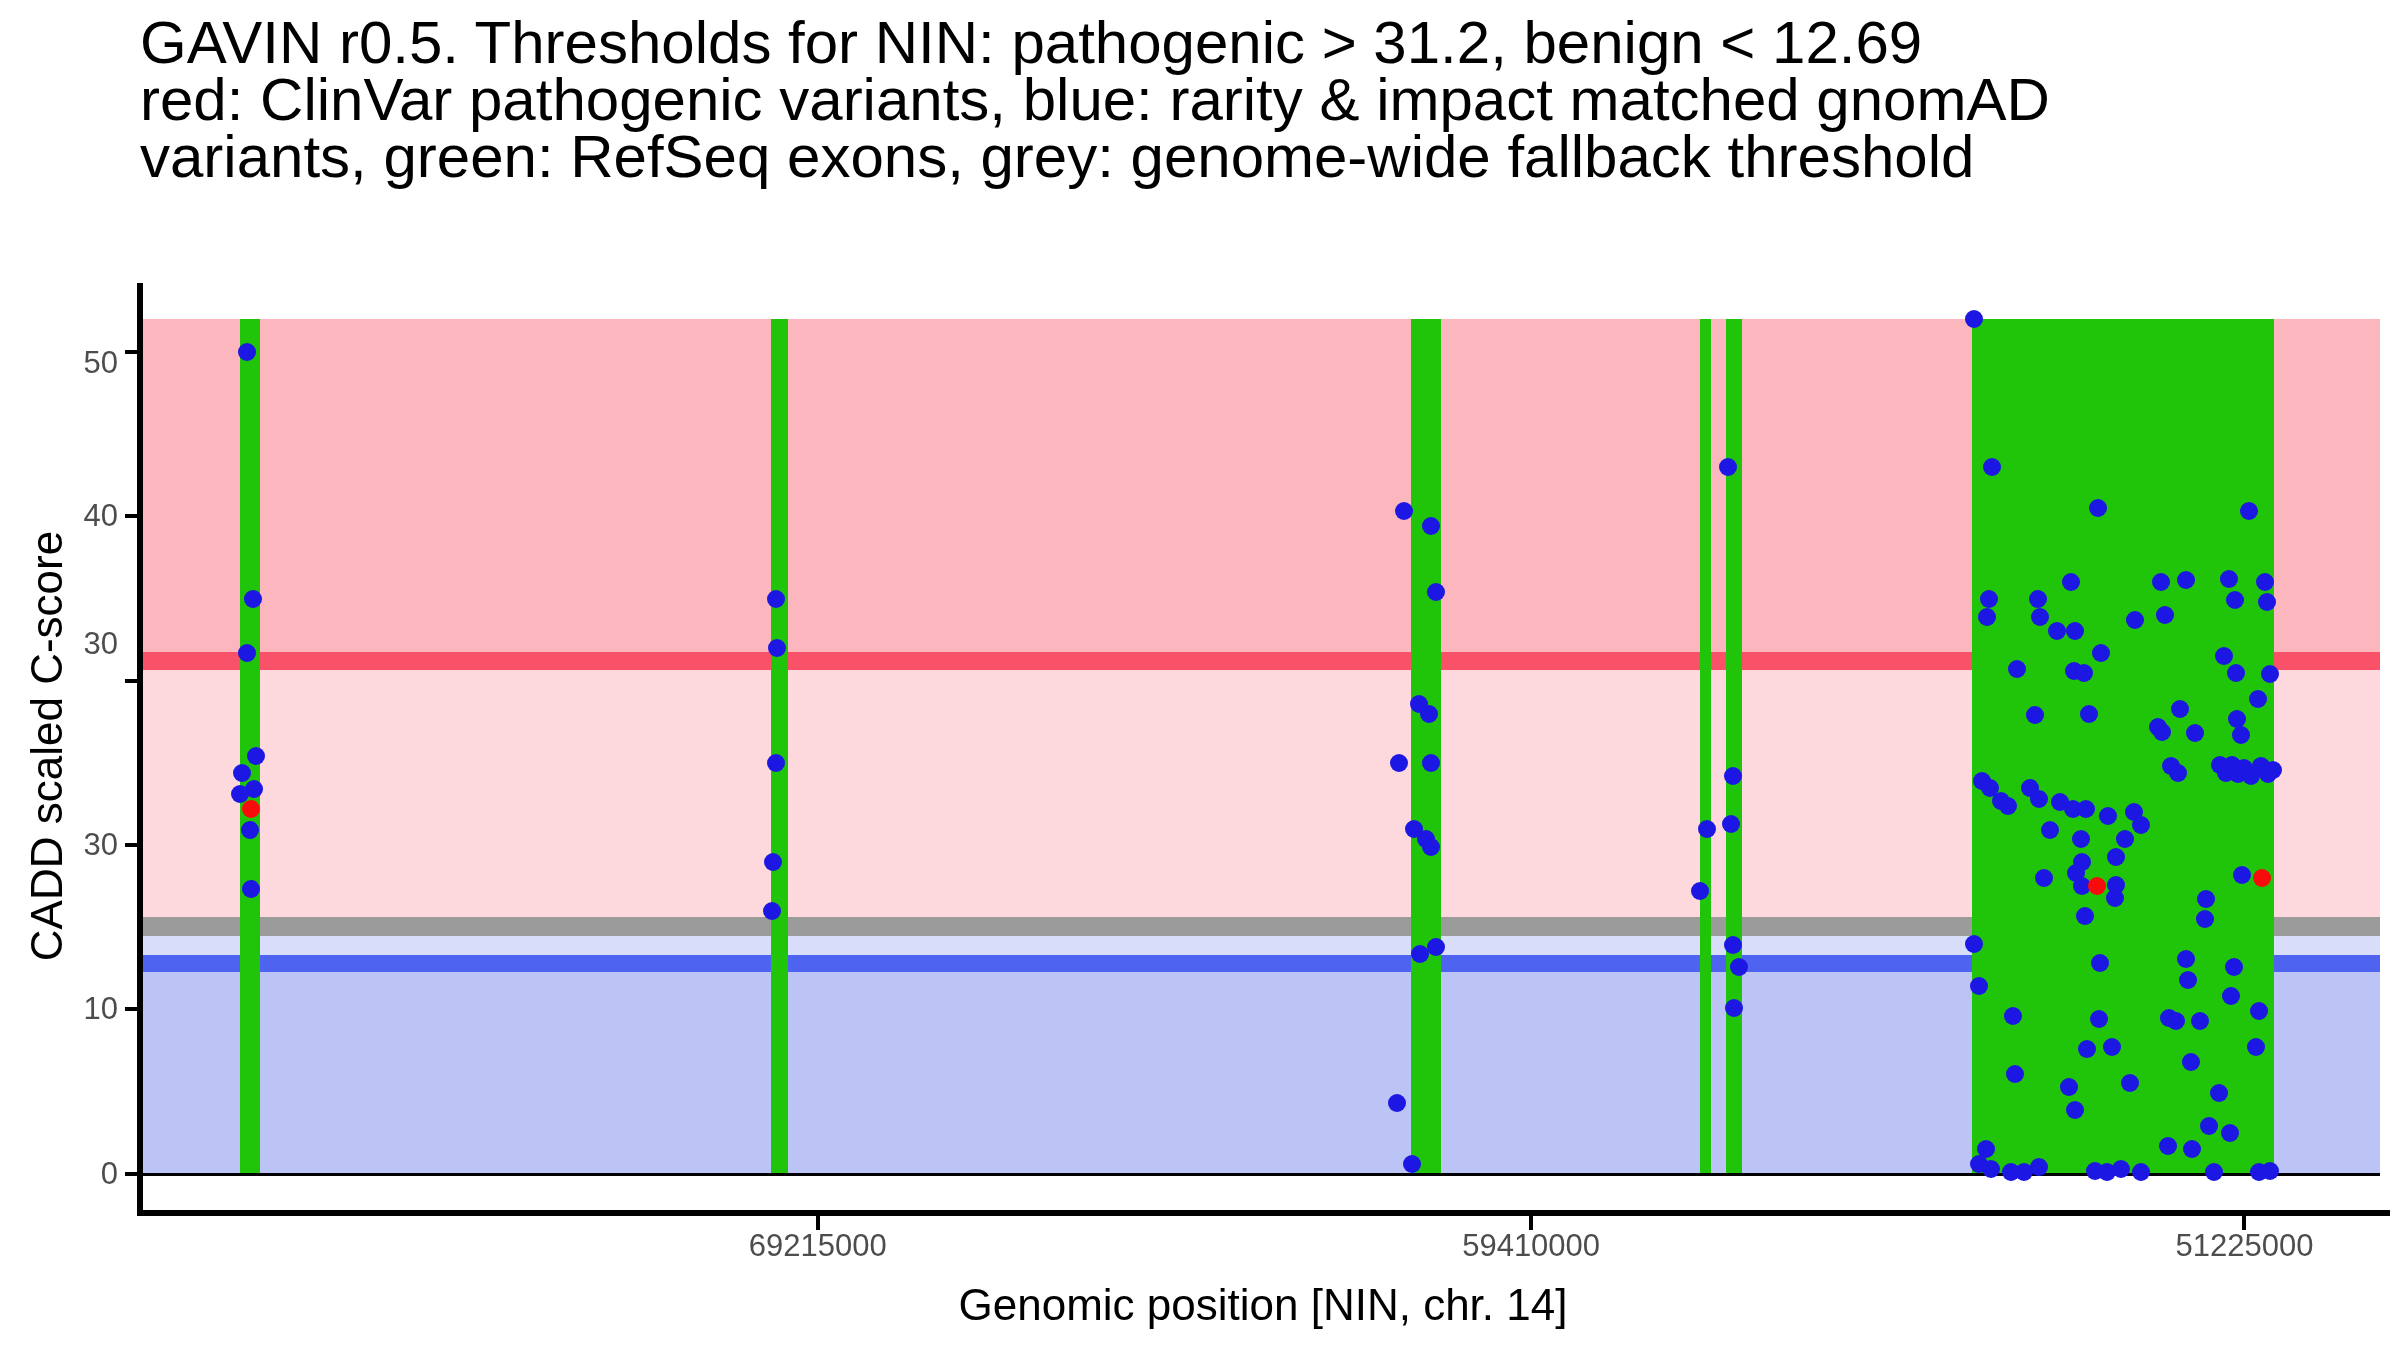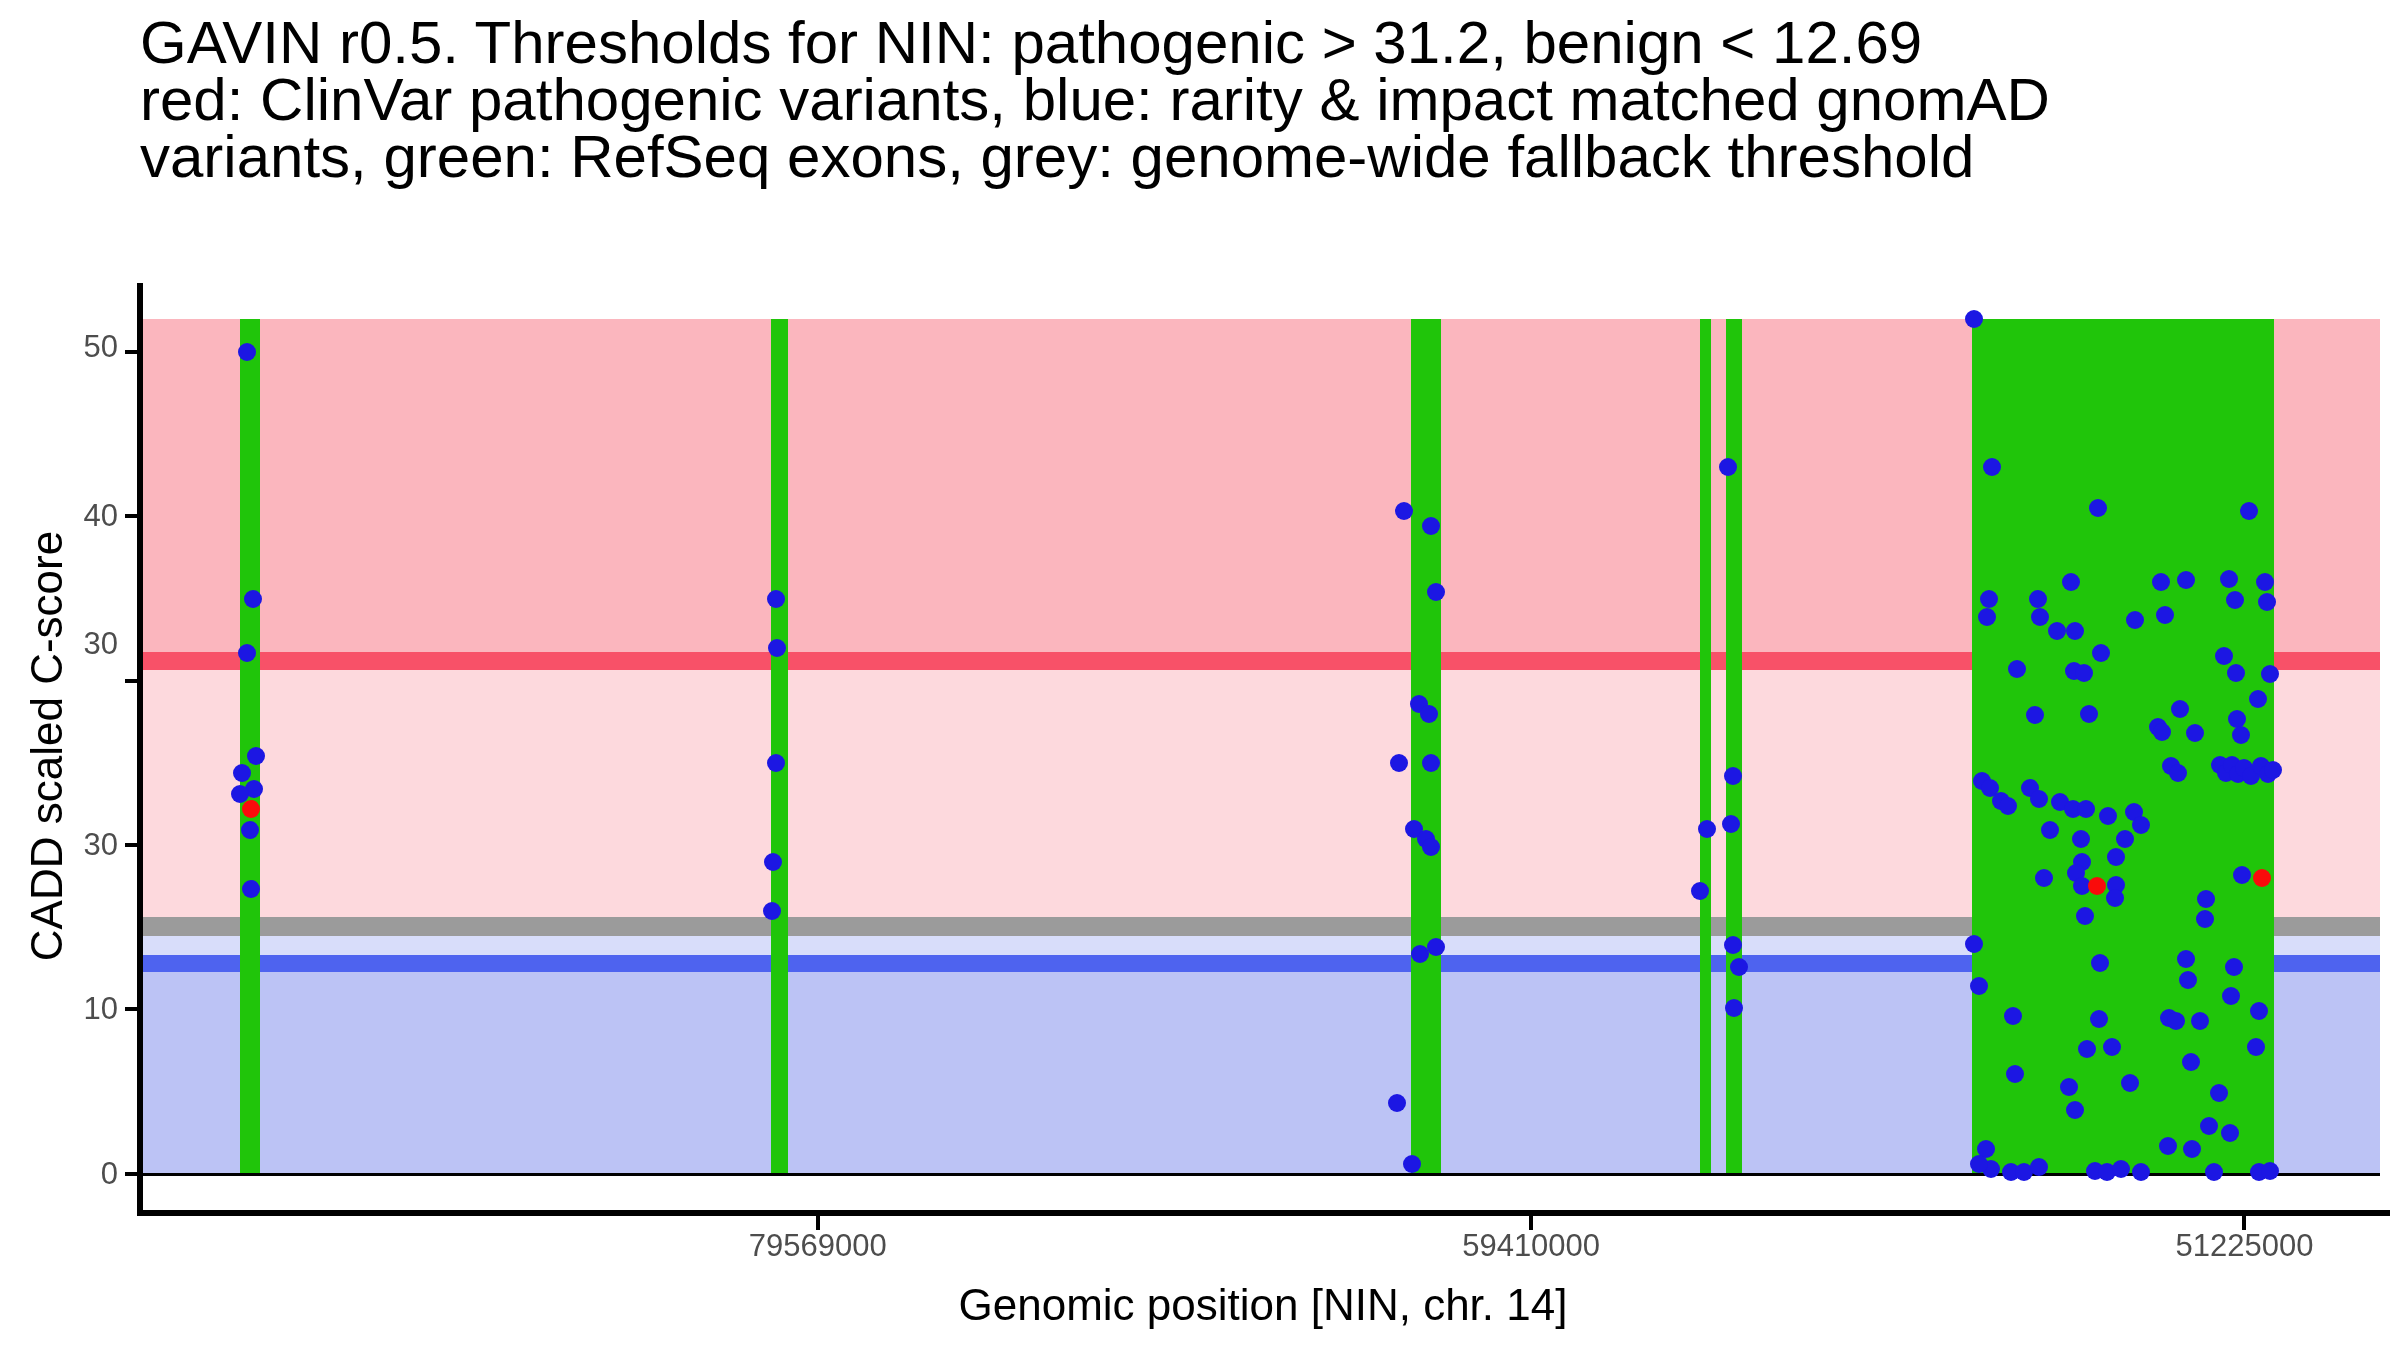--- a/index.html
+++ b/index.html
@@ -203,37 +203,37 @@
       <div class="dot" style="left: 2107.02px; top: 880.197px; background: rgb(28, 23, 227);"></div>
       <div class="dot" style="left: 2118px; top: 878.553px; background: rgb(28, 23, 227);"></div>
       <div class="dot" style="left: 1827.11px; top: 871.979px; background: rgb(28, 23, 227);"></div>
     </div>
 
   <div class="spine" id="yspine" style="left:137px; top:283px; width:6px; height:933px;"></div>
   <div class="spine" id="xspine" style="left:137px; top:1210px; width:2253px; height:6px;"></div>
 
   <div id="xticks">
       <div class="xtick" style="left: 815.809px;"></div>
-      <div class="xticklab" style="left: 687.809px;">79569000</div>
+      <div class="xticklab" style="left: 687.809px;">69215000</div>
       <div class="xtick" style="left: 1529.14px;"></div>
       <div class="xticklab" style="left: 1401.14px;">59410000</div>
       <div class="xtick" style="left: 2242.47px;"></div>
       <div class="xticklab" style="left: 2114.47px;">51225000</div>
     </div>
   <div id="yticks">
       <div class="ytick" style="top: 1171.84px;"></div>
       <div class="yticklab" style="top: 1154.84px;">0</div>
       <div class="ytick" style="top: 1007.48px;"></div>
       <div class="yticklab" style="top: 990.479px;">10</div>
       <div class="ytick" style="top: 843.117px;"></div>
       <div class="yticklab" style="top: 826.117px;">30</div>
       <div class="ytick" style="top: 678.755px;"></div>
       <div class="yticklab" style="top: 625px;">30</div>
       <div class="ytick" style="top: 514.394px;"></div>
       <div class="yticklab" style="top: 497.394px;">40</div>
       <div class="ytick" style="top: 350.032px;"></div>
-      <div class="yticklab" style="top: 328px;">50</div>
+      <div class="yticklab" style="top: 344px;">50</div>
     </div>
 
   <div class="xaxis-title">Genomic position [NIN, chr. 14]</div>
   <div class="yaxis-title">CADD scaled C-score</div>
 
 </div>
 
 </body></html>

